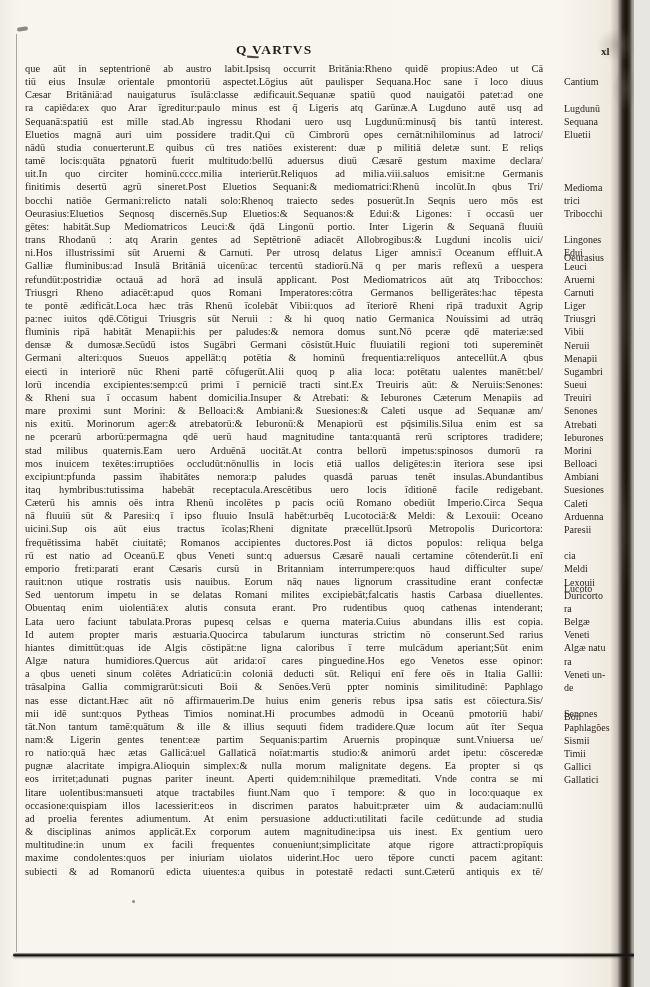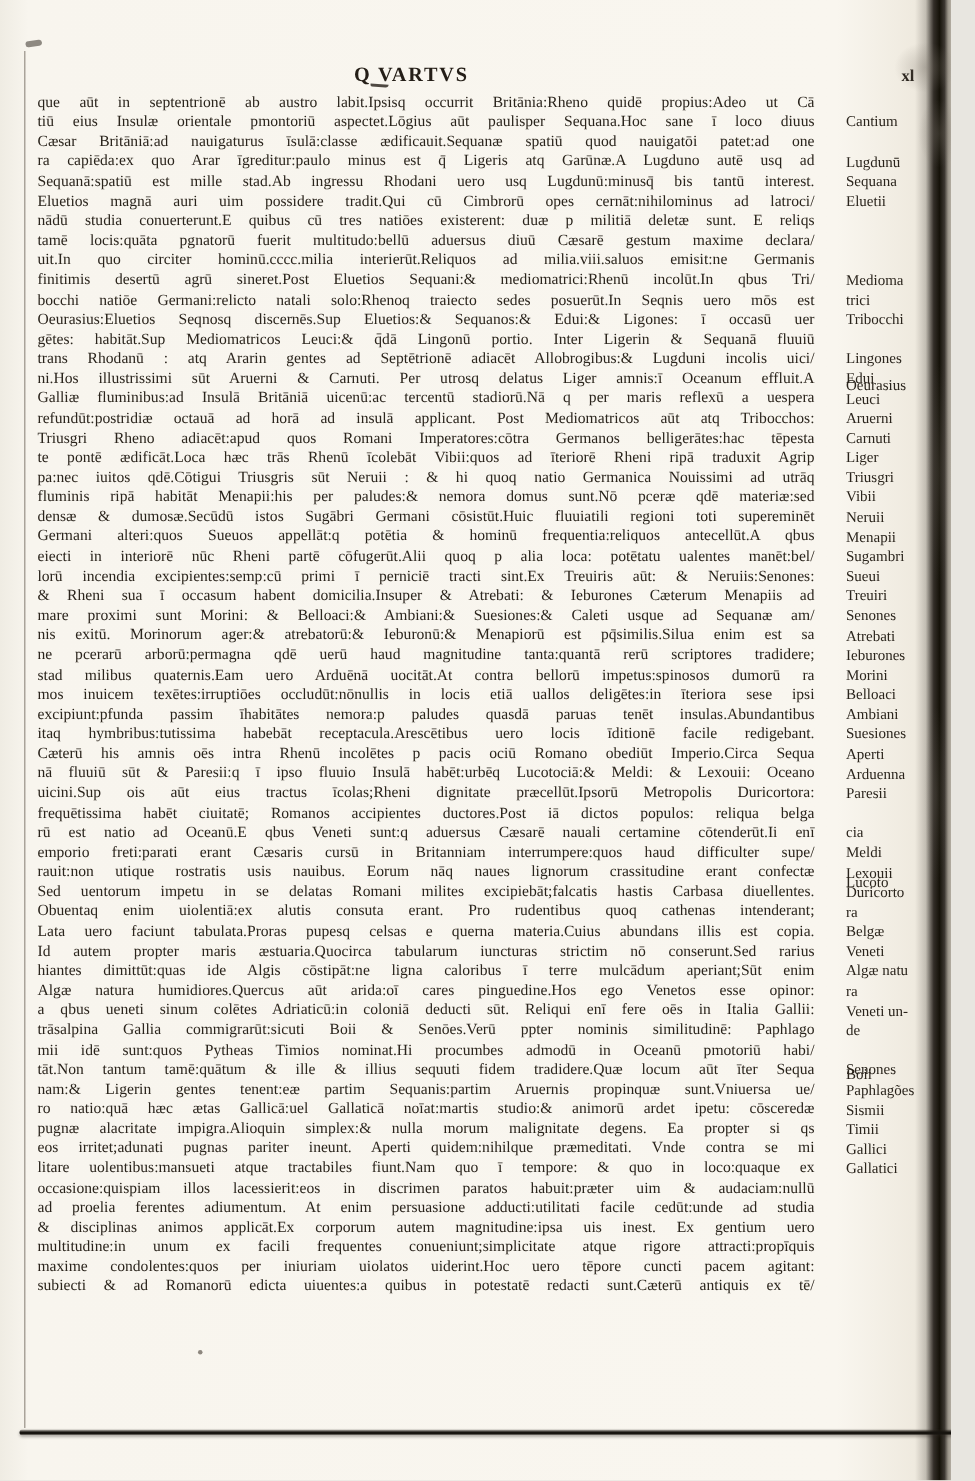--- a/index.html
+++ b/index.html
@@ -124,20 +124,21 @@
       <div class="line">emporio freti:parati erant Cæsaris cursū in Britanniam interrumpere:quos haud difficulter supe/</div>
       <div class="line">rauit:non utique rostratis usis nauibus. Eorum nāq naues lignorum crassitudine erant confectæ</div>
       <div class="line">Sed uentorum impetu in se delatas Romani milites excipiebāt;falcatis hastis Carbasa diuellentes.</div>
       <div class="line">Obuentaq enim uiolentiā:ex alutis consuta erant. Pro rudentibus quoq cathenas intenderant;</div>
       <div class="line">Lata uero faciunt tabulata.Proras pupesq celsas e querna materia.Cuius abundans illis est copia.</div>
       <div class="line">Id autem propter maris æstuaria.Quocirca tabularum iuncturas strictim nō conserunt.Sed rarius</div>
       <div class="line">hiantes dimittūt:quas ide Algis cōstipāt:ne ligna caloribus ī terre mulcādum aperiant;Sūt enim</div>
       <div class="line">Algæ natura humidiores.Quercus aūt arida:oī cares pinguedine.Hos ego Venetos esse opinor:</div>
       <div class="line">a qbus ueneti sinum colētes Adriaticū:in coloniā deducti sūt. Reliqui enī fere oēs in Italia Gallii:</div>
       <div class="line">trāsalpina Gallia commigrarūt:sicuti Boii &amp; Senōes.Verū ppter nominis similitudinē: Paphlago</div>
+      <div class="line">nas esse dictant.Hæc aūt nō affirmauerim.De huius enim generis rebus ipsa satis est cōiectura.Sis/</div>
       <div class="line">mii idē sunt:quos Pytheas Timios nominat.Hi procumbes admodū in Oceanū pmotoriū habi/</div>
       <div class="line">tāt.Non tantum tamē:quātum &amp; ille &amp; illius sequuti fidem tradidere.Quæ locum aūt īter Sequa</div>
       <div class="line">nam:&amp; Ligerin gentes tenent:eæ partim Sequanis:partim Aruernis propinquæ sunt.Vniuersa ue/</div>
       <div class="line">ro natio:quā hæc ætas Gallicā:uel Gallaticā noīat:martis studio:&amp; animorū ardet ipetu: cōsceredæ</div>
       <div class="line">pugnæ alacritate impigra.Alioquin simplex:&amp; nulla morum malignitate degens. Ea propter si qs</div>
       <div class="line">eos irritet;adunati pugnas pariter ineunt. Aperti quidem:nihilque præmeditati. Vnde contra se mi</div>
       <div class="line">litare uolentibus:mansueti atque tractabiles fiunt.Nam quo ī tempore: &amp; quo in loco:quaque ex</div>
       <div class="line">occasione:quispiam illos lacessierit:eos in discrimen paratos habuit:præter uim &amp; audaciam:nullū</div>
       <div class="line">ad proelia ferentes adiumentum. At enim persuasione adducti:utilitati facile cedūt:unde ad studia</div>
       <div class="line">&amp; disciplinas animos applicāt.Ex corporum autem magnitudine:ipsa uis inest. Ex gentium uero</div>
@@ -168,21 +169,21 @@
       <div class="margin-note" style="top: 364.91px;">Sugambri</div>
       <div class="margin-note" style="top: 378.08px;">Sueui</div>
       <div class="margin-note" style="top: 391.25px;">Treuiri</div>
       <div class="margin-note" style="top: 404.42px;">Senones</div>
       <div class="margin-note" style="top: 417.59px;">Atrebati</div>
       <div class="margin-note" style="top: 430.76px;">Ieburones</div>
       <div class="margin-note" style="top: 443.93px;">Morini</div>
       <div class="margin-note" style="top: 457.1px;">Belloaci</div>
       <div class="margin-note" style="top: 470.27px;">Ambiani</div>
       <div class="margin-note" style="top: 483.44px;">Suesiones</div>
-      <div class="margin-note" style="top: 496.61px;">Aperti</div>
+      <div class="margin-note" style="top: 496.61px;">Caleti</div>
       <div class="margin-note" style="top: 509.78px;">Arduenna</div>
       <div class="margin-note" style="top: 522.95px;">Paresii</div>
       <div class="margin-note" style="top: 536.12px; margin-top: 46px;">Lucoto</div>
       <div class="margin-note" style="top: 549.29px;">cia</div>
       <div class="margin-note" style="top: 562.46px;">Meldi</div>
       <div class="margin-note" style="top: 575.63px;">Lexouii</div>
       <div class="margin-note" style="top: 588.8px;">Duricorto</div>
       <div class="margin-note" style="top: 601.97px;">ra</div>
       <div class="margin-note" style="top: 615.14px;">Belgæ</div>
       <div class="margin-note" style="top: 628.31px;">Veneti</div>

